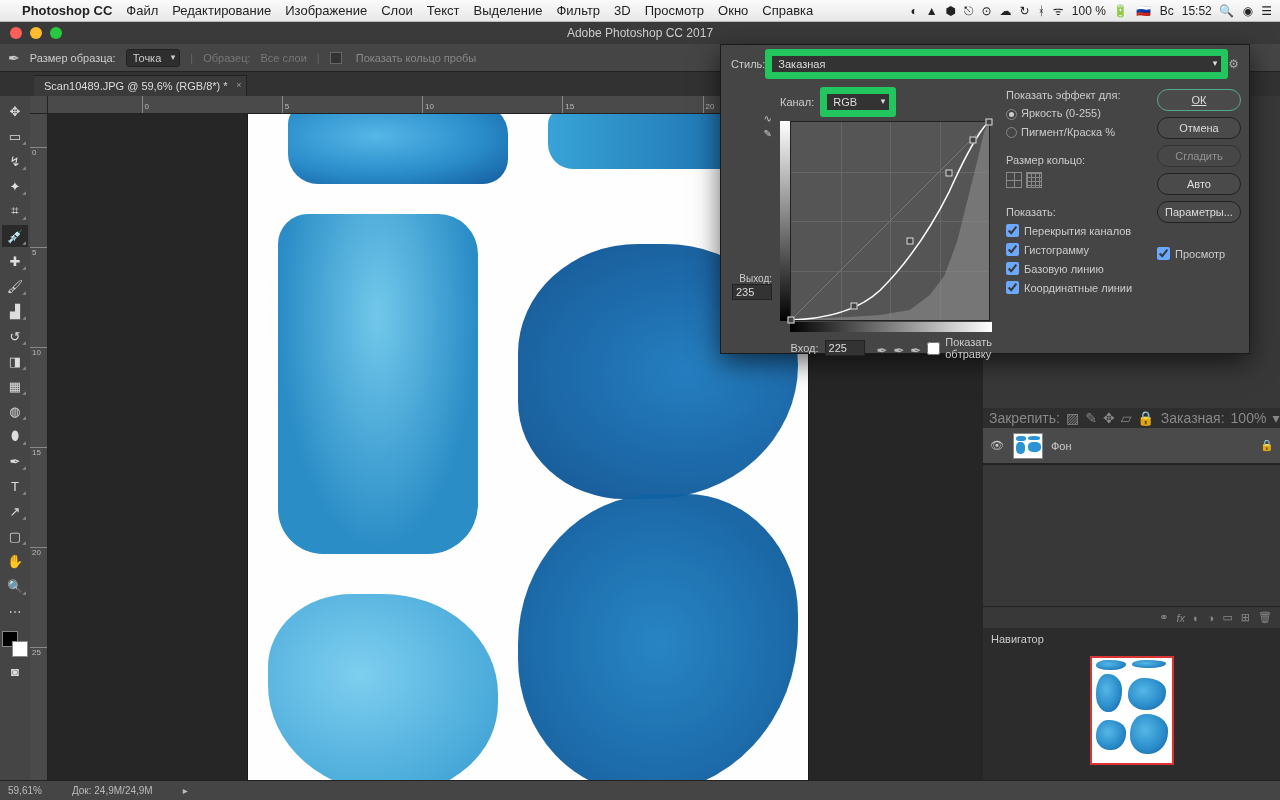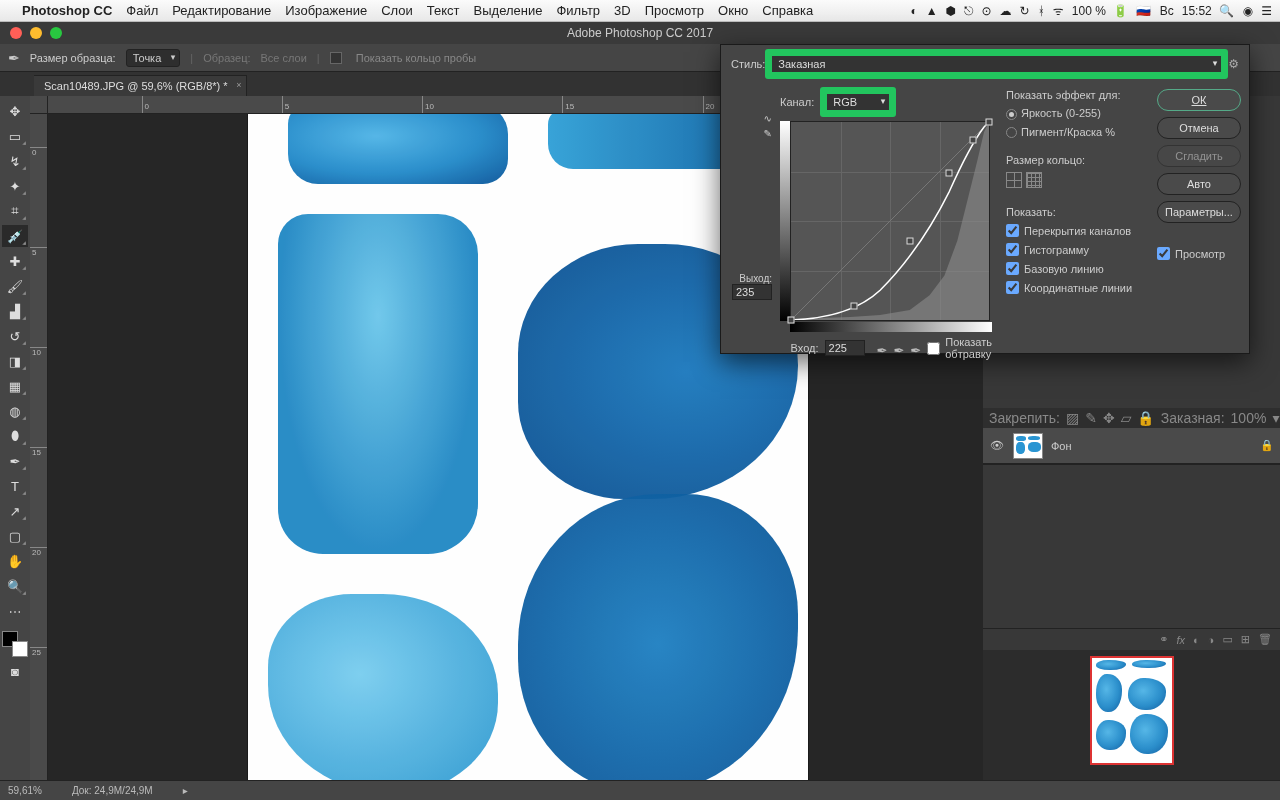--- a/index.html
+++ b/index.html
@@ -278,20 +278,23 @@
     <div class="panel-footer">
       <span>⚭</span>
       <span style="font-style:italic">fx</span>
       <span>◐</span>
       <span>◑</span>
       <span>▭</span>
       <span>⊞</span>
       <span>🗑</span>
     </div>
     <div class="nav-panel">
+      <div class="nav-head">
+          <span>Навигатор</span>
+        </div>
       <div class="nav-body">
         <div class="nav-thumb">
           <div class="watercolor" style="left:4px;top:2px;width:30px;height:10px;"></div>
           <div class="watercolor" style="left:40px;top:2px;width:34px;height:8px;"></div>
           <div class="watercolor" style="left:4px;top:16px;width:26px;height:38px;"></div>
           <div class="watercolor" style="left:36px;top:20px;width:38px;height:32px;"></div>
           <div class="watercolor" style="left:4px;top:62px;width:30px;height:30px;"></div>
           <div class="watercolor" style="left:38px;top:56px;width:38px;height:40px;"></div>
         </div>
       </div>

